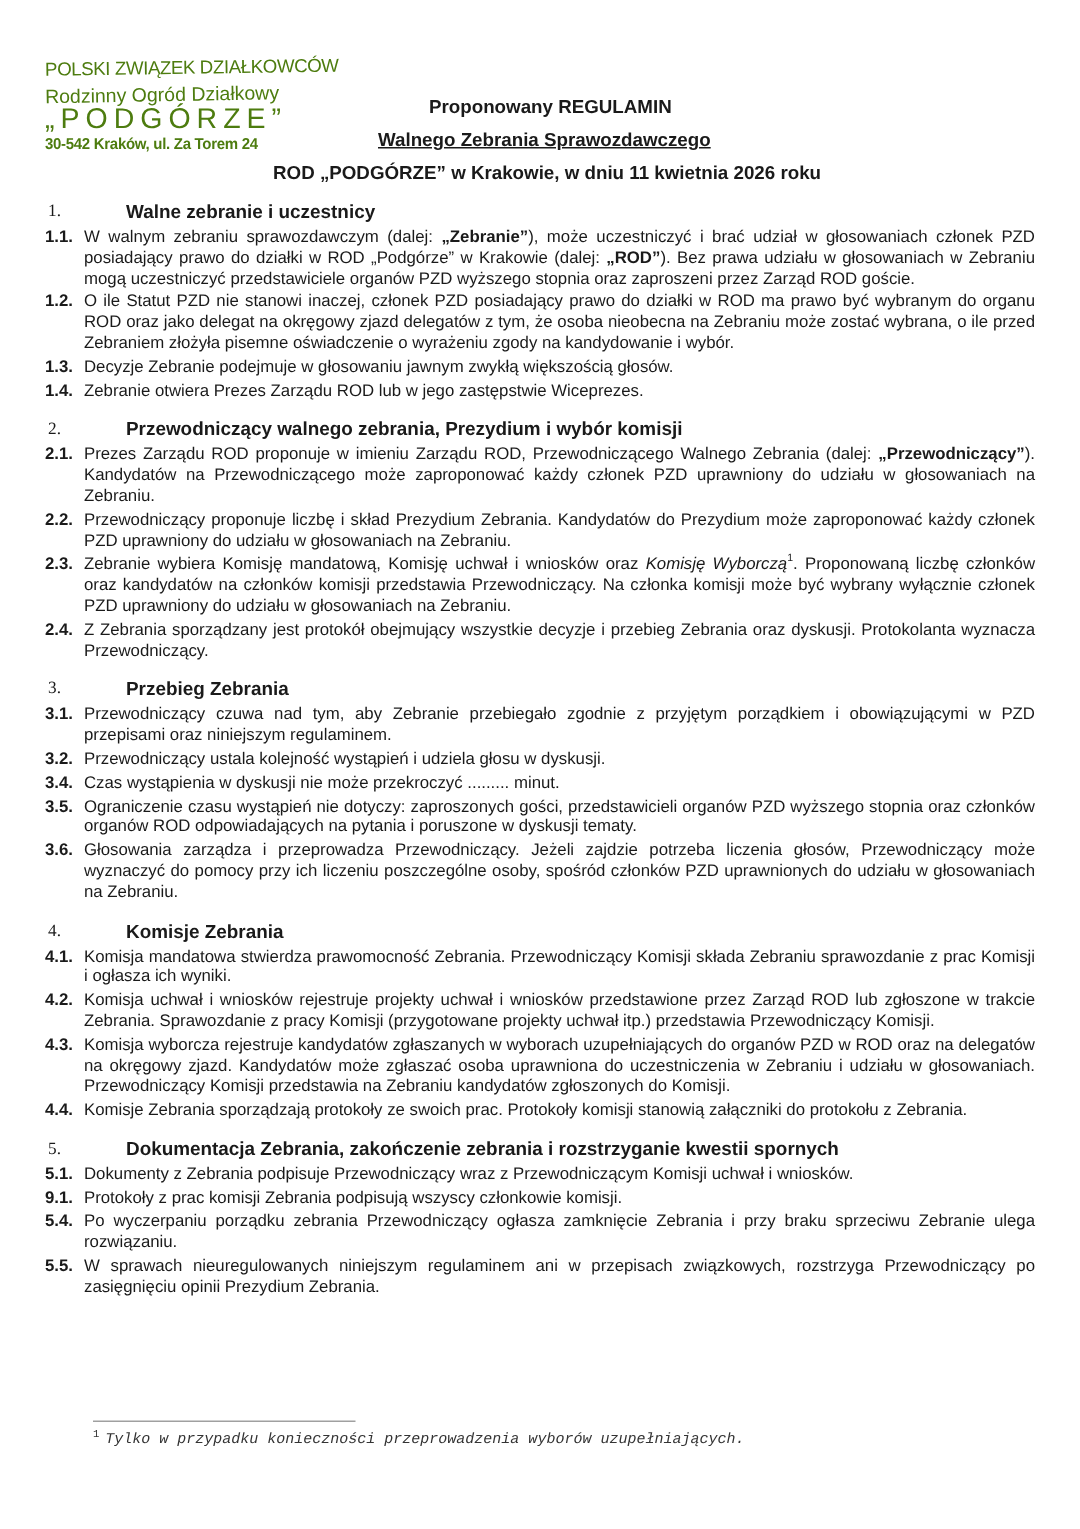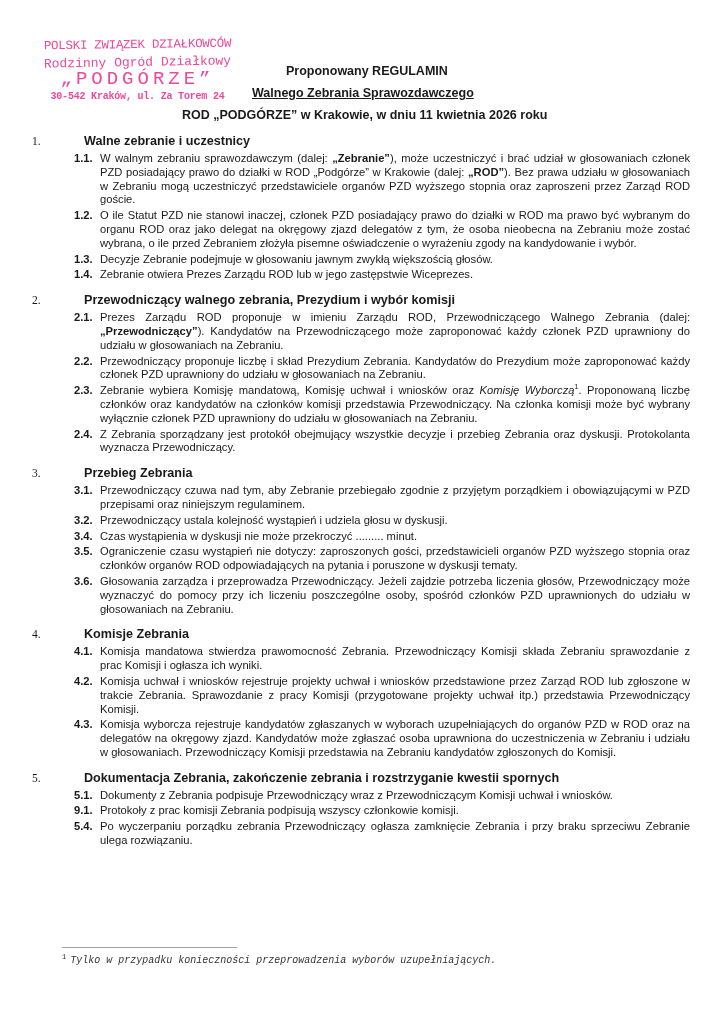--- a/index.html
+++ b/index.html
@@ -3,22 +3,22 @@
 <meta charset="utf-8">
 <style>
   html, body { margin: 0; padding: 0; background: #ffffff; }
   body {
     width: 720px; height: 1019px; position: relative; overflow: hidden;
     font-family: "Liberation Sans", "DejaVu Sans", sans-serif;
     color: #1a1a1a;
   }
   .stamp {
     position: absolute; left: 30px; top: 37px; width: 215px;
-    font-family: Liberation Mono, monospace;
-    color: #ec4899; text-align: center; line-height: 17px;
+    font-family: Liberation Sans, sans-serif;
+    color: #4d7c0f; text-align: left; line-height: 17px;
   }
   .stamp .s1 { font-size: 12.5px; letter-spacing: -0.3px; transform: rotate(-0.8deg); }
   .stamp .s2 { font-size: 13px; transform: rotate(-1deg); }
   .stamp .s3 { font-size: 19px; letter-spacing: 4px; }
   .stamp .s4 { font-size: 10px; font-weight: bold; letter-spacing: -0.2px; transform: scaleY(1.05); }
   .title-block {
     position: absolute; left: 0; width: 720px; text-align: center;
     font-weight: bold; font-size: 12.5px; color: #1a1a1a;
   }
   .title-block .t1 { position: absolute; left: 286px; top: 64px; }
@@ -32,21 +32,21 @@
   .section { margin-bottom: 10px; }
   .section-head {
     display: flex; font-weight: bold; font-size: 12.6px; margin-bottom: 3px;
     line-height: 16px;
   }
   .section-num {
     width: 52px; font-family: "Liberation Serif", "DejaVu Serif", serif;
     font-weight: normal; font-size: 11.5px; padding-left: 2px;
   }
   .item { display: flex; margin-bottom: 2px; }
-  .item-num { width: 26px; font-weight: bold; flex: none; margin-left: 44px; }
+  .item-num { width: 26px; font-weight: bold; flex: none; }
   .item-text { flex: 1; text-align: justify; }
   .em-b { font-weight: bold; }
   .em-i { font-style: italic; margin-top: 27px; }
   sup { font-size: 7px; line-height: 0; }
 
   .footnote-rule {
     position: absolute; left: 62px; top: 947px; width: 175px; height: 1px; background: #a0a0a0;
   }
   .footnote {
     position: absolute; left: 62px; top: 955px;
@@ -152,37 +152,45 @@
         <span class="item-text"><span>Komisja mandatowa stwierdza prawomocność Zebrania. Przewodniczący Komisji składa Zebraniu sprawozdanie z prac Komisji i ogłasza ich wyniki.</span></span>
       </div>
       <div class="item">
         <span class="item-num">4.2.</span>
         <span class="item-text"><span>Komisja uchwał i wniosków rejestruje projekty uchwał i wniosków przedstawione przez Zarząd ROD lub zgłoszone w trakcie Zebrania. Sprawozdanie z pracy Komisji (przygotowane projekty uchwał itp.) przedstawia Przewodniczący Komisji.</span></span>
       </div>
       <div class="item">
         <span class="item-num">4.3.</span>
         <span class="item-text"><span>Komisja wyborcza rejestruje kandydatów zgłaszanych w wyborach uzupełniających do organów PZD w ROD oraz na delegatów na okręgowy zjazd. Kandydatów może zgłaszać osoba uprawniona do uczestniczenia w Zebraniu i udziału w głosowaniach. Przewodniczący Komisji przedstawia na Zebraniu kandydatów zgłoszonych do Komisji.</span></span>
       </div>
+      <div class="item">
+        <span class="item-num">4.4.</span>
+        <span class="item-text"><span>Komisje Zebrania sporządzają protokoły ze swoich prac. Protokoły komisji stanowią załączniki do protokołu z Zebrania.</span></span>
+      </div>
     </div>
     <div class="section">
       <div class="section-head">
         <span class="section-num">5.</span>
         <span>Dokumentacja Zebrania, zakończenie zebrania i rozstrzyganie kwestii spornych</span>
       </div>
       <div class="item">
         <span class="item-num">5.1.</span>
         <span class="item-text"><span>Dokumenty z Zebrania podpisuje Przewodniczący wraz z Przewodniczącym Komisji uchwał i wniosków.</span></span>
       </div>
       <div class="item">
         <span class="item-num">9.1.</span>
         <span class="item-text"><span>Protokoły z prac komisji Zebrania podpisują wszyscy członkowie komisji.</span></span>
       </div>
       <div class="item">
         <span class="item-num">5.4.</span>
         <span class="item-text"><span>Po wyczerpaniu porządku zebrania Przewodniczący ogłasza zamknięcie Zebrania i przy braku sprzeciwu Zebranie ulega rozwiązaniu.</span></span>
       </div>
+      <div class="item">
+        <span class="item-num">5.5.</span>
+        <span class="item-text"><span>W sprawach nieuregulowanych niniejszym regulaminem ani w przepisach związkowych, rozstrzyga Przewodniczący po zasięgnięciu opinii Prezydium Zebrania.</span></span>
+      </div>
     </div>
   </div>
 
 <div class="footnote-rule"></div>
 <div class="footnote">
   <sup>1</sup><span>Tylko w przypadku konieczności przeprowadzenia wyborów uzupełniających.</span>
 </div>
 
 </body></html>

